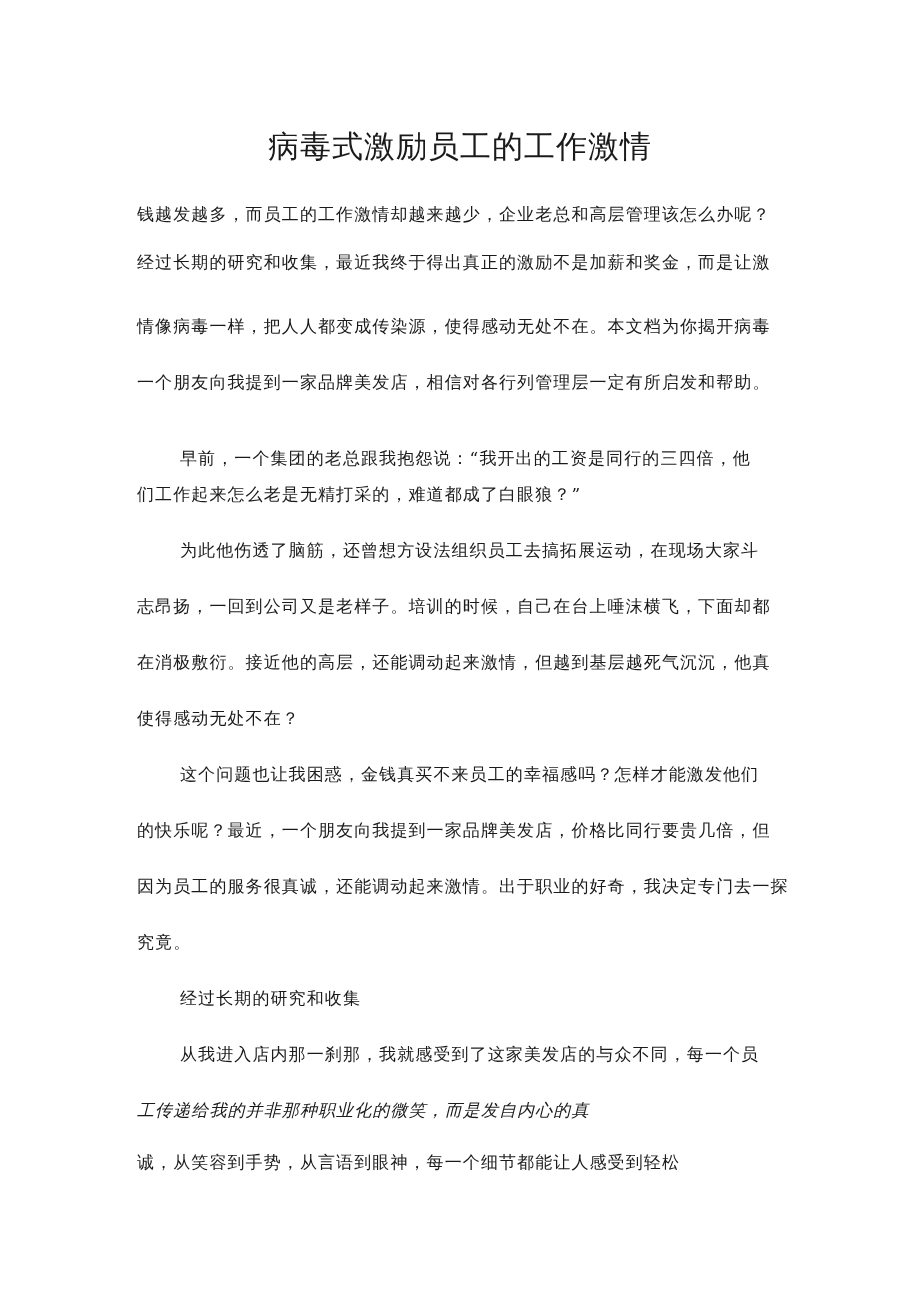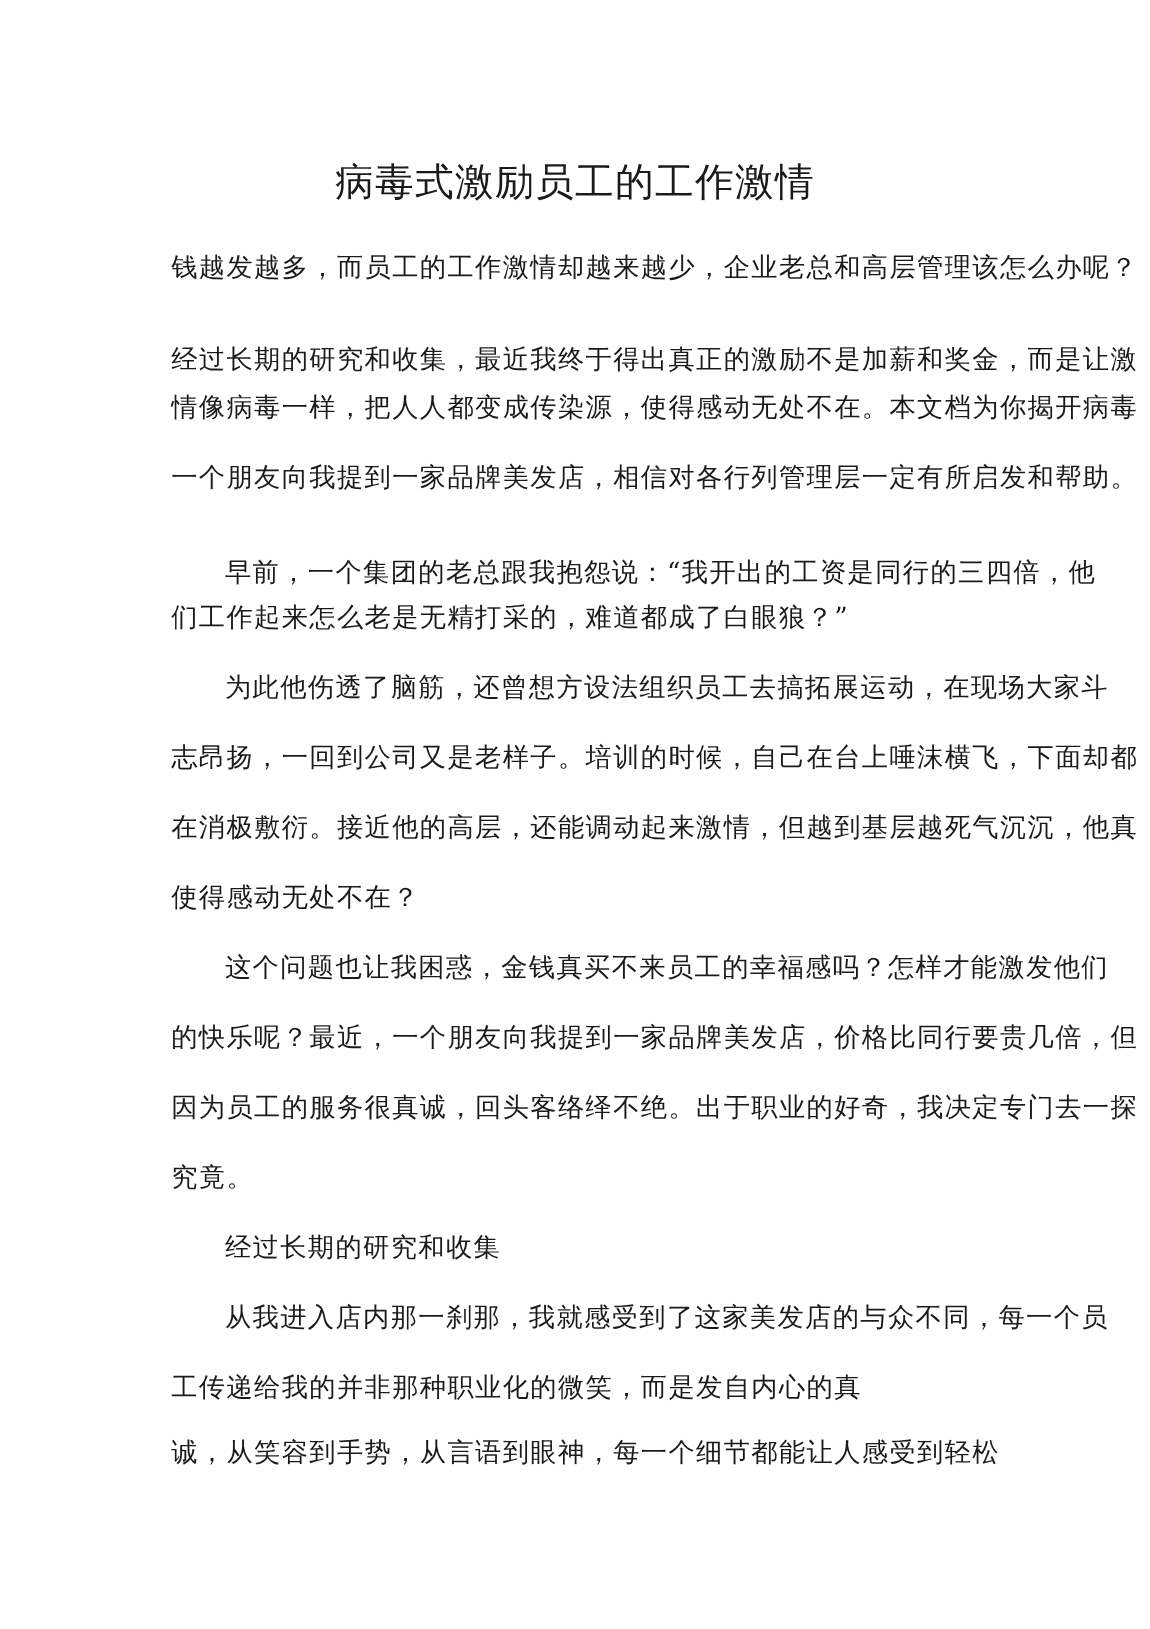--- a/index.html
+++ b/index.html
@@ -7,43 +7,43 @@
     width: 920px; height: 1303px; position: relative; overflow: hidden;
     font-family: "DejaVu Serif", "Liberation Serif", serif;
     color: #1a1a1a;
   }
   .page { position: absolute; left: 0; top: 0; width: 920px; height: 1303px; }
   .title {
     position: absolute; top: 124px; left: 0; width: 920px;
     text-align: center; font-size: 31px; letter-spacing: 1px; line-height: 44px;
   }
   .line {
-    position: absolute; left: 137px; font-size: 21px; line-height: 30px;
+    position: absolute; left: 137px; font-size: 17px; line-height: 30px;
     white-space: nowrap; letter-spacing: 1.1px;
   }
   .indent { left: 180px; }
 </style>
 </head>
 <body>
 
 <div class="page">
   <div class="title">病毒式激励员工的工作激情</div>
   <div id="body-lines">
       <div class="line" style="top: 199px;">钱越发越多，而员工的工作激情却越来越少，企业老总和高层管理该怎么办呢？</div>
-      <div class="line" style="top: 272px; text-align: center;">经过长期的研究和收集，最近我终于得出真正的激励不是加薪和奖金，而是让激</div>
+      <div class="line" style="top: 247px; text-align: center;">经过长期的研究和收集，最近我终于得出真正的激励不是加薪和奖金，而是让激</div>
       <div class="line" style="top: 311px; text-align: right;">情像病毒一样，把人人都变成传染源，使得感动无处不在。本文档为你揭开病毒</div>
       <div class="line" style="top: 367px;">一个朋友向我提到一家品牌美发店，相信对各行列管理层一定有所启发和帮助。</div>
       <div class="line indent" style="top: 443px;">早前，一个集团的老总跟我抱怨说：“我开出的工资是同行的三四倍，他</div>
       <div class="line" style="top: 479px;">们工作起来怎么老是无精打采的，难道都成了白眼狼？”</div>
       <div class="line indent" style="top: 535px;">为此他伤透了脑筋，还曾想方设法组织员工去搞拓展运动，在现场大家斗</div>
       <div class="line" style="top: 591px;">志昂扬，一回到公司又是老样子。培训的时候，自己在台上唾沫横飞，下面却都</div>
       <div class="line" style="top: 647px;">在消极敷衍。接近他的高层，还能调动起来激情，但越到基层越死气沉沉，他真</div>
       <div class="line" style="top: 703px;">使得感动无处不在？</div>
       <div class="line indent" style="top: 759px;">这个问题也让我困惑，金钱真买不来员工的幸福感吗？怎样才能激发他们</div>
       <div class="line" style="top: 815px;">的快乐呢？最近，一个朋友向我提到一家品牌美发店，价格比同行要贵几倍，但</div>
-      <div class="line" style="top: 871px;">因为员工的服务很真诚，回头客络绎不绝。出于职业的好奇，我决定专门去一探</div>
+      <div class="line" style="top: 871px;">因为员工的服务很真诚，还能调动起来激情。出于职业的好奇，我决定专门去一探</div>
       <div class="line" style="top: 927px;">究竟。</div>
       <div class="line indent" style="top: 983px;">经过长期的研究和收集</div>
       <div class="line indent" style="top: 1039px;">从我进入店内那一刹那，我就感受到了这家美发店的与众不同，每一个员</div>
-      <div class="line" style="top: 1095px;">工传递给我的并非那种职业化的微笑，而是发自内心的真</div>
+      <div class="line" style="top: 1095px; font-style: italic;">工传递给我的并非那种职业化的微笑，而是发自内心的真</div>
       <div class="line" style="top: 1147px;">诚，从笑容到手势，从言语到眼神，每一个细节都能让人感受到轻松</div>
     </div>
 </div>
 
 </body></html>

